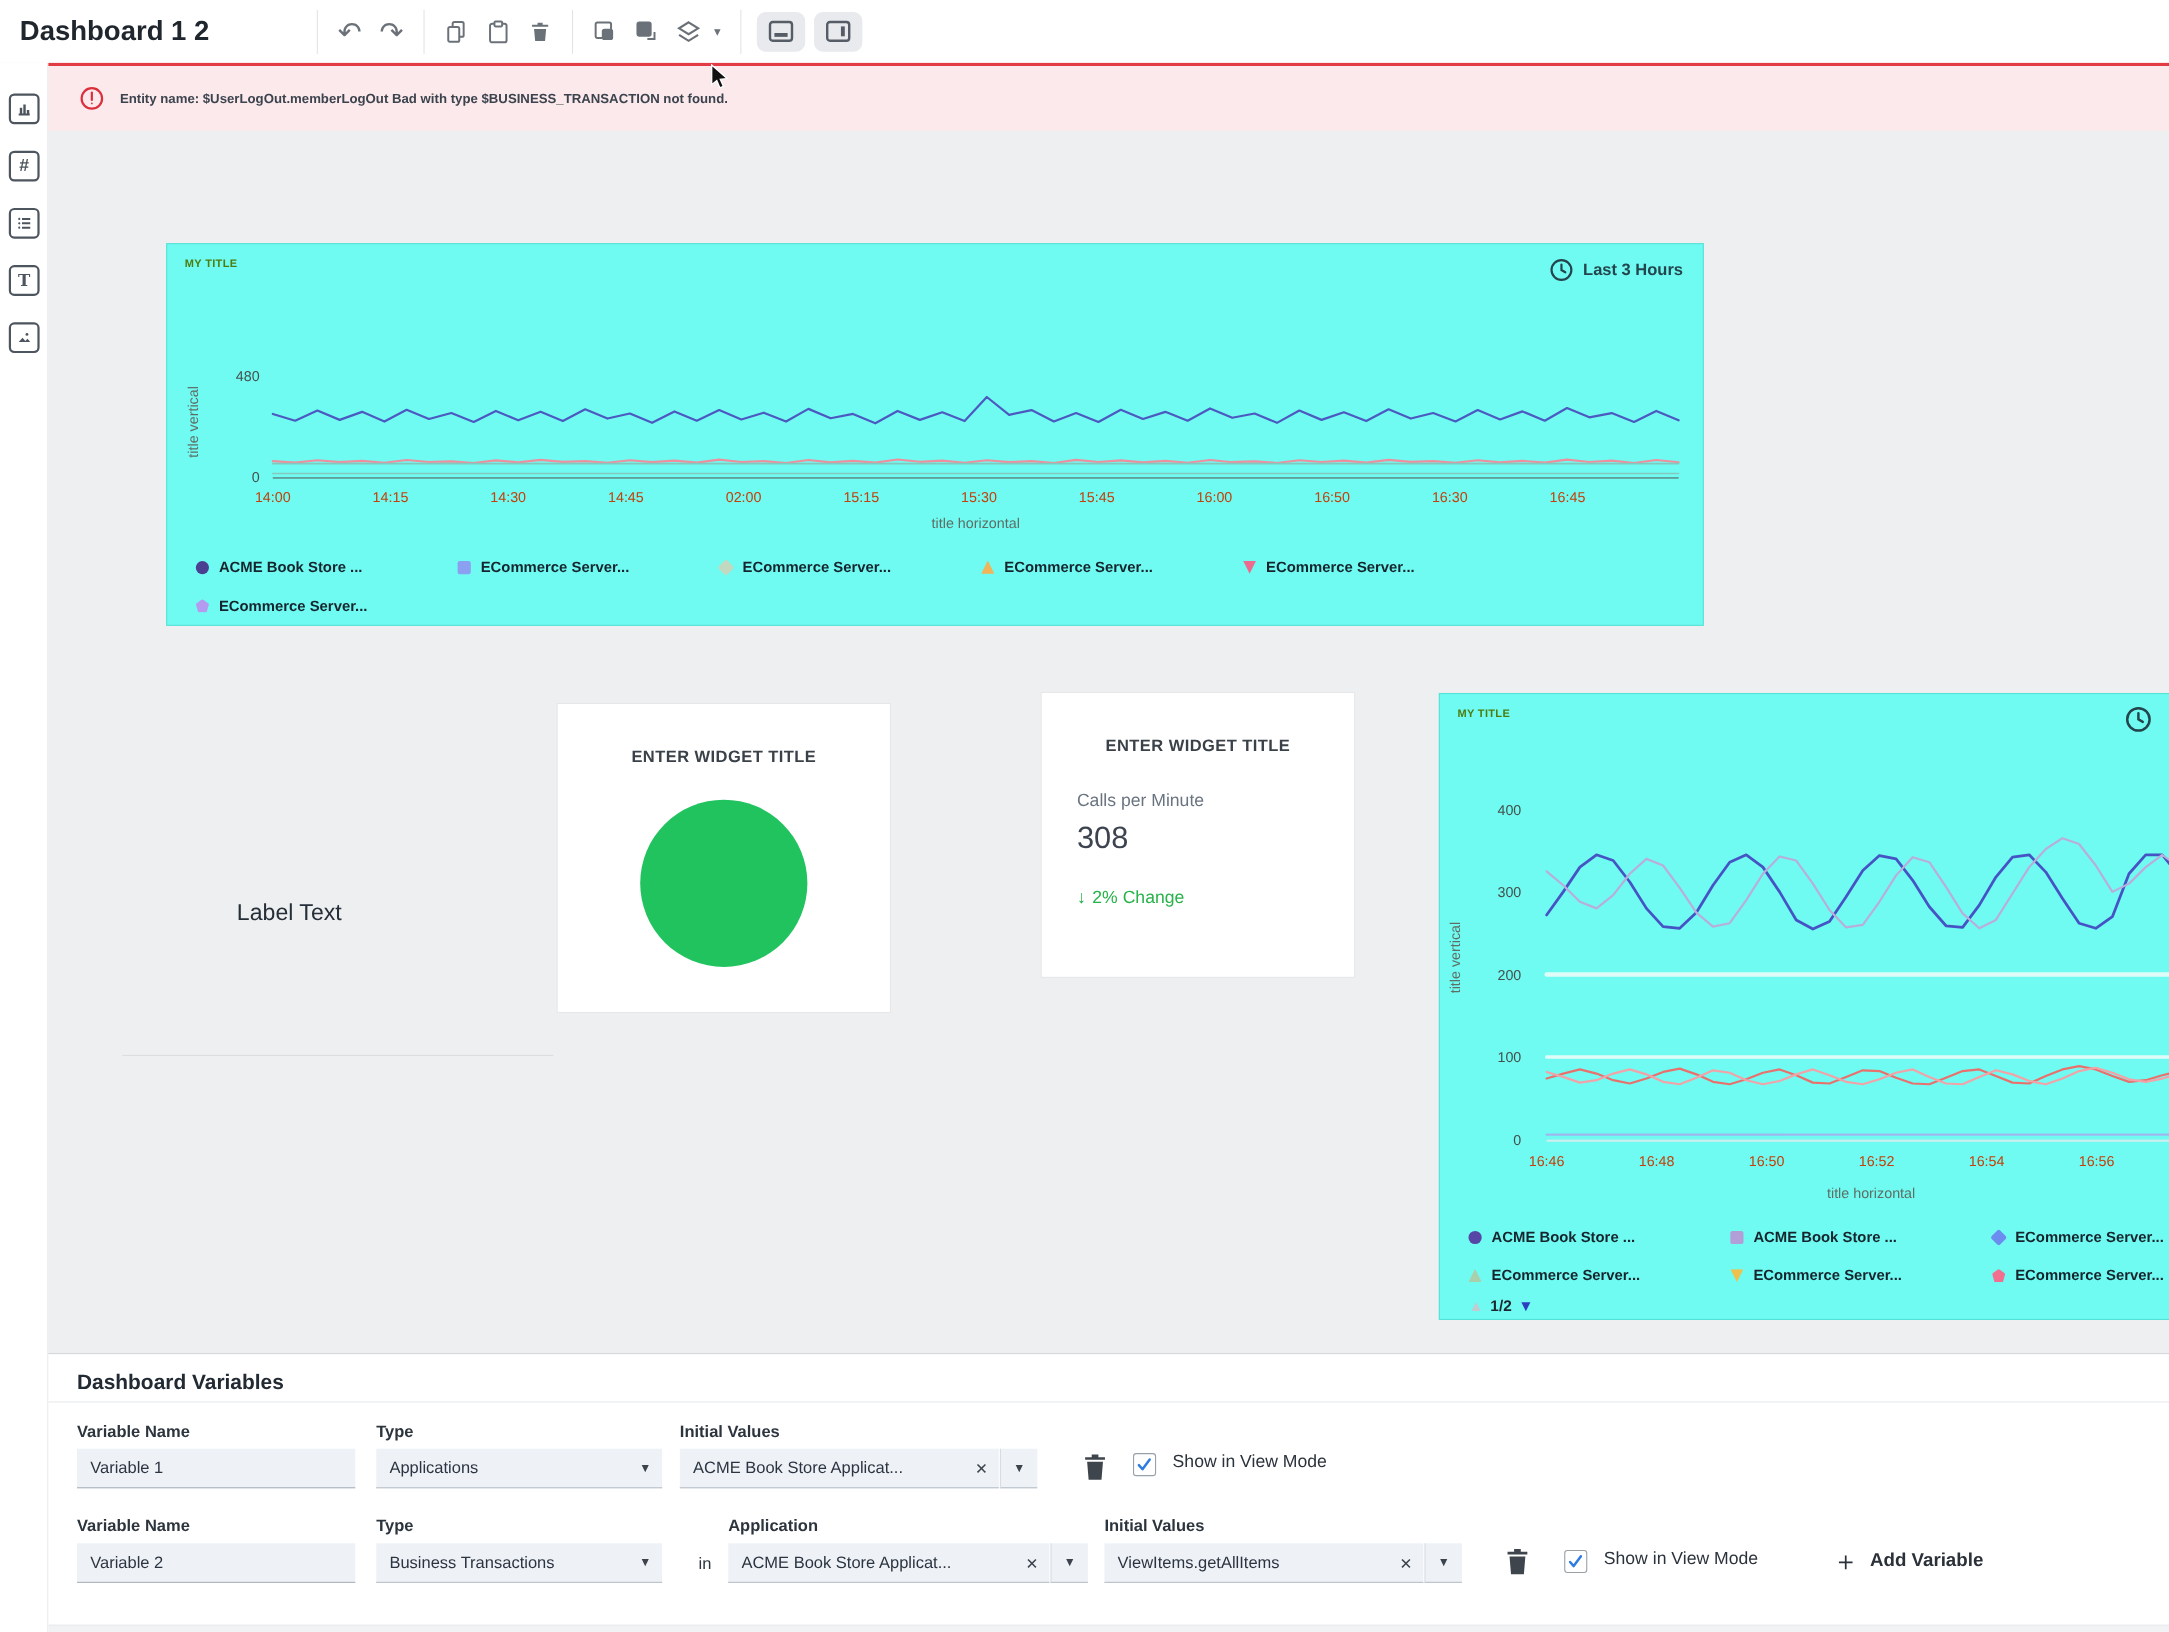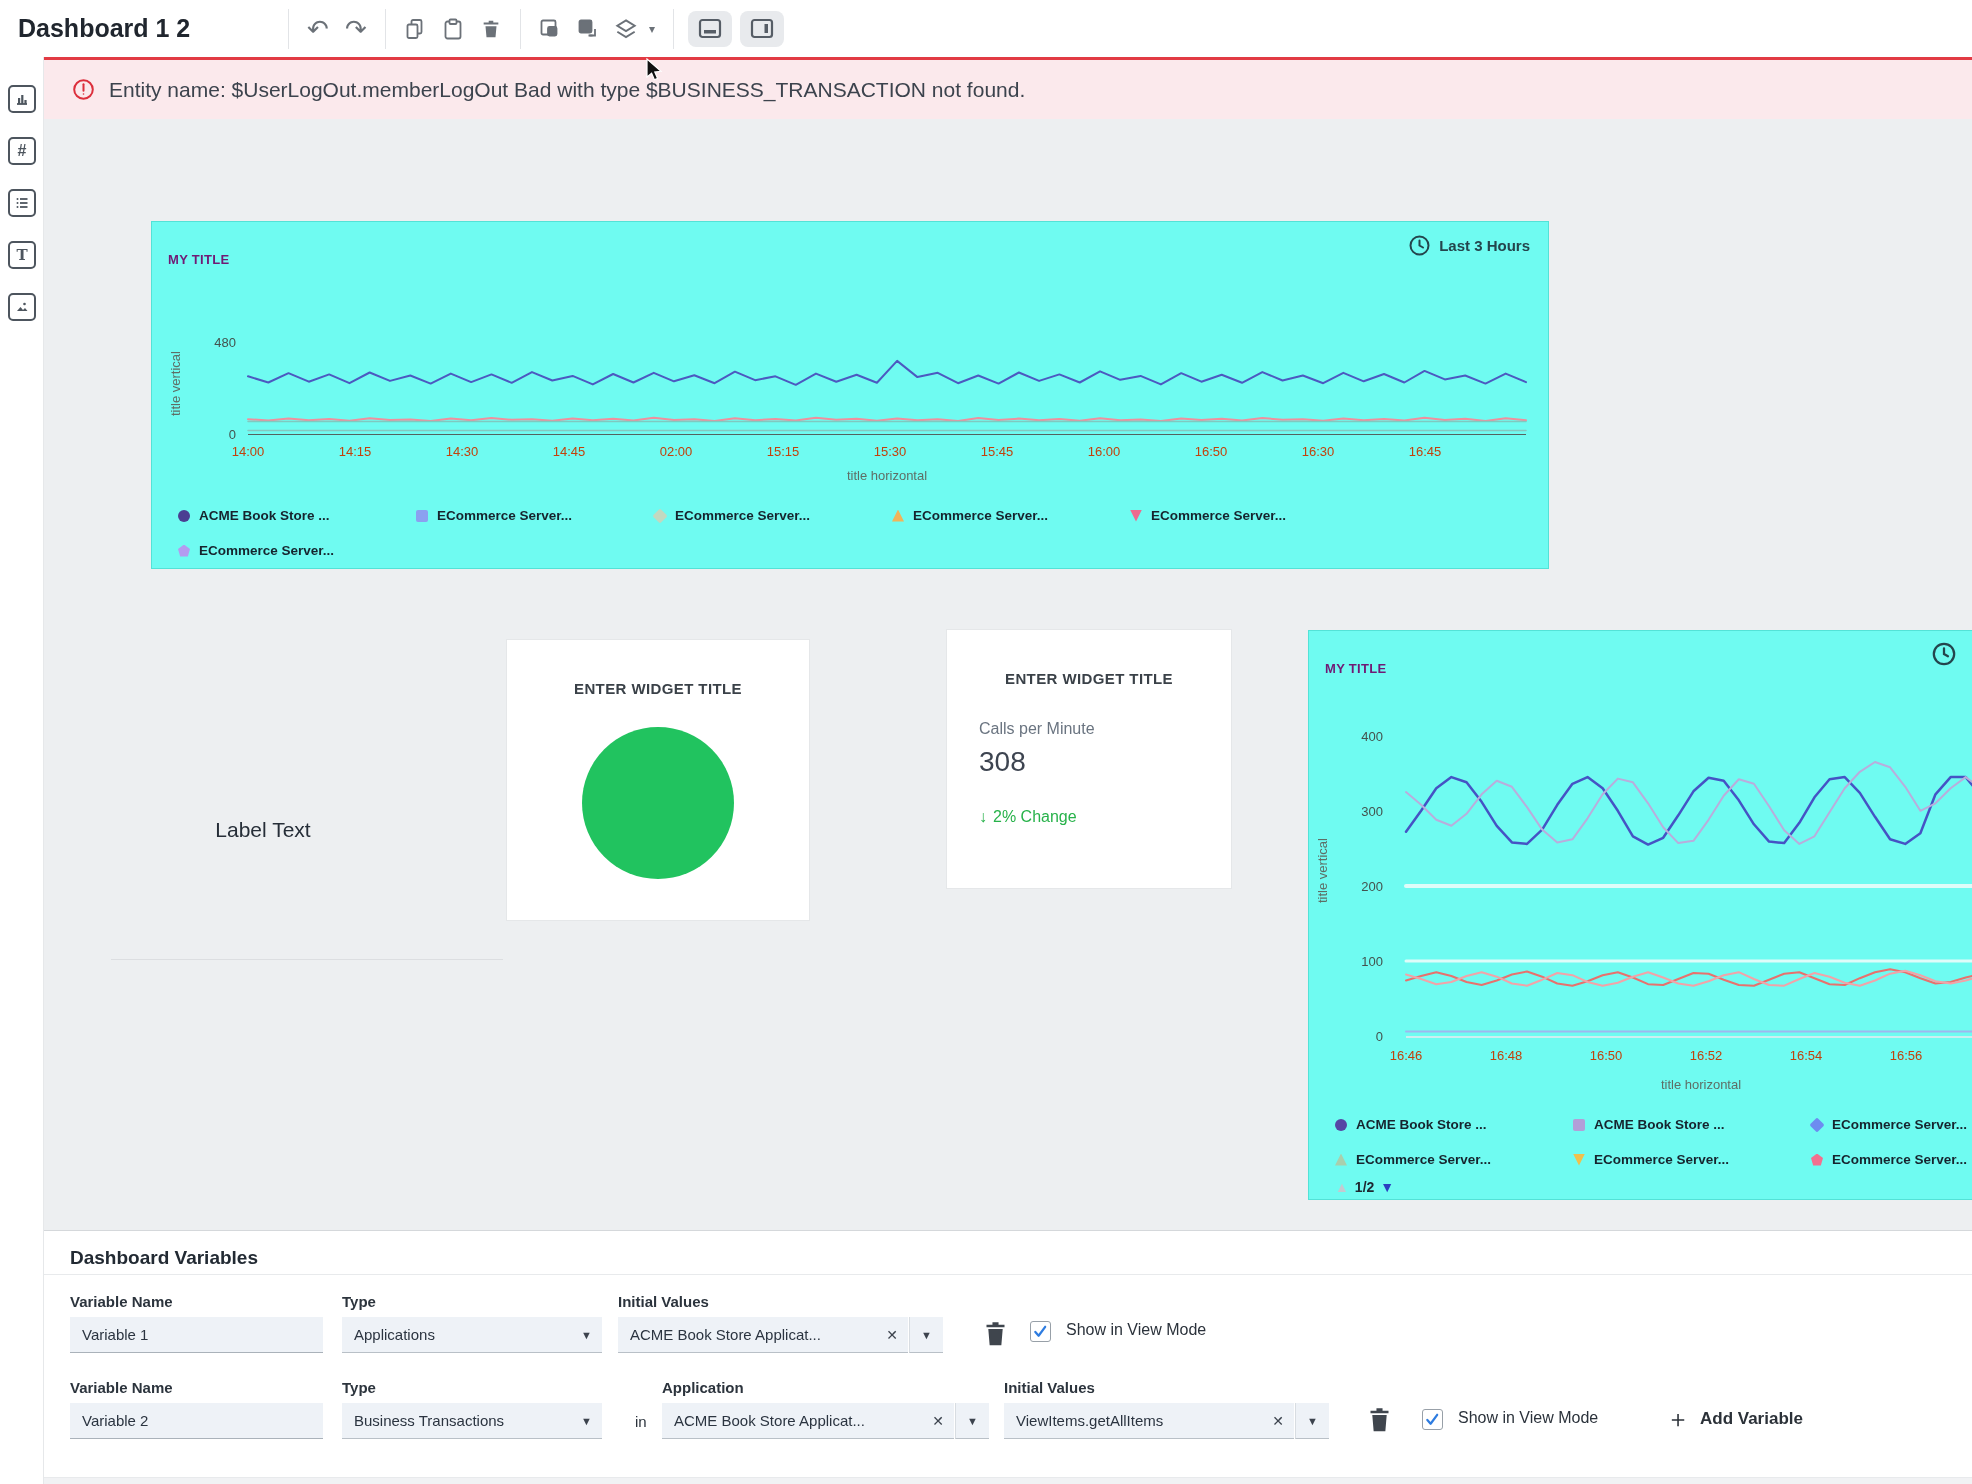--- a/index.html
+++ b/index.html
@@ -16,36 +16,36 @@
   .tb-btn { width:38px; height:40px; border:none; background:transparent; display:flex;
             align-items:center; justify-content:center; color:#6b7178; cursor:pointer; }
   .tb-btn svg { stroke:#6b7178; fill:none; stroke-width:1.8; }
   .tb-glyph { font-size:26px; color:#6b7178; line-height:1; }
   .tb-caret { font-size:12px; color:#6b7178; margin-left:-4px; }
   .panel-toggle { width:44px; height:36px; background:#e8eaed; border:none; border-radius:8px;
                   display:flex; align-items:center; justify-content:center; margin:0 4px; cursor:pointer; }
   
   .banner { position:absolute; left:44px; top:57px; width:1928px; height:62px; background:#fbe9ec;
             border-top:3px solid #e23b44; display:flex; align-items:center; z-index:5; }
-  .banner-text { font-size:21px; font-weight:400; color:#3c434d; margin-left:14px;text-align:right; }
+  .banner-text { font-size:12px; font-weight:700; color:#3c434d; margin-left:14px;text-align:right; }
   .banner-icon { margin-left:28px; display:flex; }
   
   .sidebar { position:absolute; left:0; top:57px; width:44px; height:1427px; background:#fff;
              border-right:1px solid #e6e8ea; z-index:4; }
   .side-btn { position:absolute; left:8px; width:28px; height:28px; border:2px solid #4d555e;
               border-radius:5px; background:#fff; display:flex; align-items:center; justify-content:center;
               cursor:pointer; color:#4d555e; }
   .side-btn svg { stroke:#4d555e; fill:none; stroke-width:1.8; }
   .glyph-hash { font-size:16px; font-weight:700; color:#4d555e; }
   .glyph-T { font-family:"DejaVu Serif", serif; font-size:15px; font-weight:700; color:#4d555e; }
   
   .widget { position:absolute; }
   .widget-cyan { background:#6ffbf1; border:1px solid rgba(0,150,140,.25); }
   .widget-white { background:#ffffff; box-shadow:0 0 0 1px rgba(0,0,0,.03); }
-  .w-title { position:absolute; left:16px; top:30px; font-size:13px; font-weight:700; color:#701a75; letter-spacing:.3px; }
+  .w-title { position:absolute; left:16px; top:13px; font-size:10px; font-weight:700; color:#4d7c0f; letter-spacing:.3px; }
   .time-range { position:absolute; display:flex; align-items:center; gap:8px;
                 font-size:15px; font-weight:700; color:#24454d; }
   .plot { position:absolute; }
   .plot svg { width:100%; height:100%; display:block; overflow:visible; }
   .axis-x { position:absolute; height:1px; background:#56625f; }
   .axis-x.pale { background:#cdeef0; height:2px; }
   .tick-row { position:absolute; }
   .tick { position:absolute; transform:translateX(-50%); font-size:13px; color:#c2410c; white-space:nowrap; top:0; }
   .ytick-col { position:absolute; }
   .ytick { position:absolute; right:0; transform:translateY(-50%); font-size:13px; color:#44524e; }

